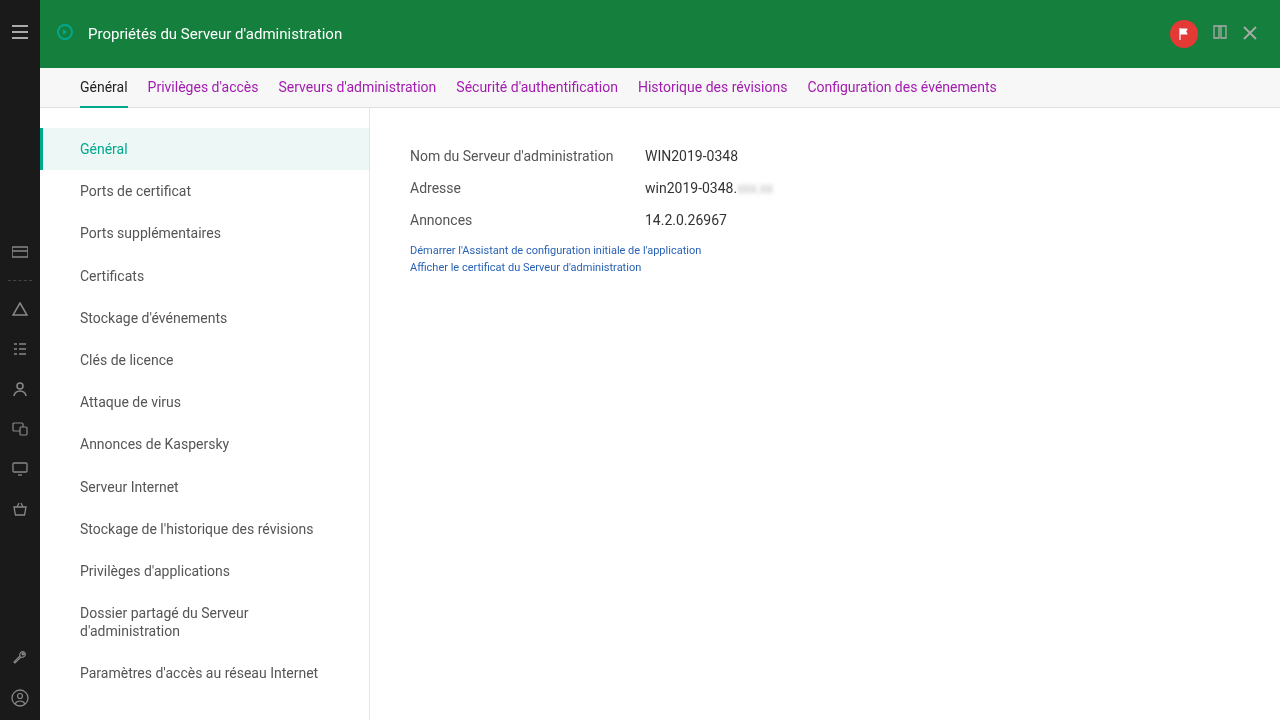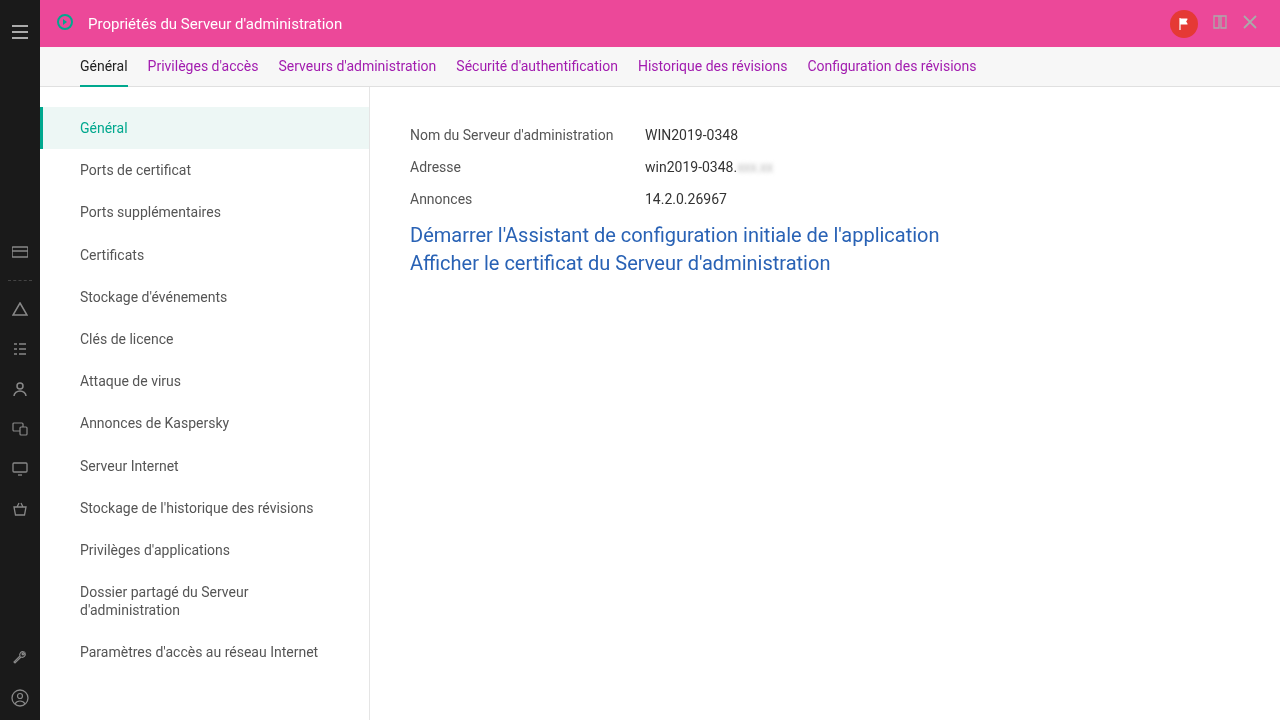--- a/index.html
+++ b/index.html
@@ -37,22 +37,22 @@
     }
     .left-rail .rail-spacer {
       flex: 1;
     }
     .main-area {
       flex: 1;
       display: flex;
       flex-direction: column;
     }
     .header-bar {
-      height: 47px;
-      background: #ec4899;
+      height: 68px;
+      background: #15803d;
       display: flex;
       align-items: center;
       padding: 0 16px;
       color: #fff;
     }
     .header-bar .brand-icon {
       color: #00a88e;
       margin-right: 14px;
       font-size: 16px;
     }
@@ -152,21 +152,21 @@
       color: #bbb;
       filter: blur(2px);
       letter-spacing: -0.5px;
     }
     .details .link {
       display: block;
       color: #2962b5;
       text-decoration: none;
       cursor: pointer;
       margin-bottom: 4px;
-      font-size: 20px;
+      font-size: 11px;
     }
   </style>
 </head>
 <body>
 
 <div class="left-rail">
   <div class="rail-icon">
     <svg width="16" height="14" viewBox="0 0 16 14">
         <path d="M0 1h16M0 7h16M0 13h16" stroke="#aaa" stroke-width="2"></path>
       </svg>
@@ -253,21 +253,21 @@
         </svg>
     </span>
   </div>
 
   <div class="tabs">
     <div class="tab active">Général</div>
     <div class="tab">Privilèges d'accès</div>
     <div class="tab">Serveurs d'administration</div>
     <div class="tab">Sécurité d'authentification</div>
     <div class="tab">Historique des révisions</div>
-    <div class="tab">Configuration des révisions</div>
+    <div class="tab">Configuration des événements</div>
   </div>
 
   <div class="content">
     <div class="sidebar">
       <div class="item active">Général</div>
       <div class="item">Ports de certificat</div>
       <div class="item">Ports supplémentaires</div>
       <div class="item">Certificats</div>
       <div class="item">Stockage d'événements</div>
       <div class="item">Clés de licence</div>

